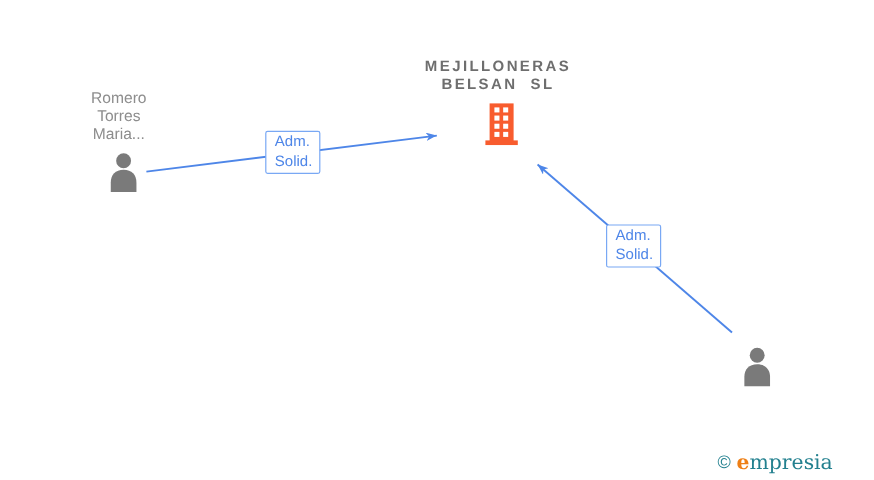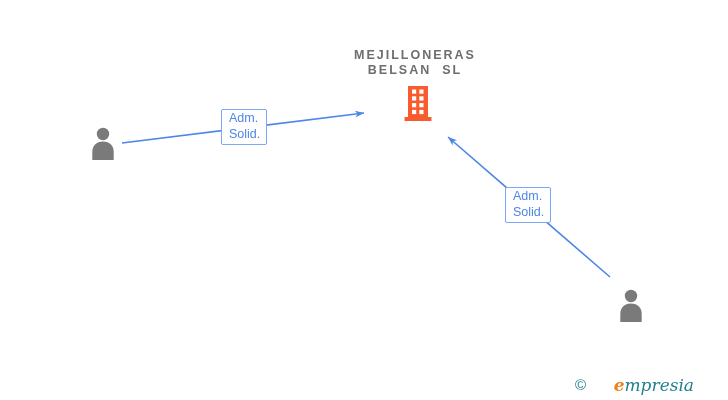--- a/index.html
+++ b/index.html
@@ -62,23 +62,21 @@
     user-select: none;
   }
   .wm-copy {
     color: #23808f;
     font-family: "Liberation Sans", sans-serif;
     font-size: 15px;
     vertical-align: 1px;
   }
   .wm-brand {
     font-family: "DejaVu Serif", serif;
-    font-style: italic;
     color: #23808f;
-    margin-left: 23px;
   }
   .wm-e {
     color: #ee7f16;
     font-weight: bold;
   }
 </style>
 </head>
 <body>
 
 <div class="canvas">
@@ -104,20 +102,23 @@
       <rect x="17.3" y="3.5" width="4.2" height="4.2" fill="#ffffff"></rect>
       <rect x="10" y="10.3" width="4.2" height="4.2" fill="#ffffff"></rect>
       <rect x="17.3" y="10.3" width="4.2" height="4.2" fill="#ffffff"></rect>
       <rect x="10" y="17.1" width="4.2" height="4.2" fill="#ffffff"></rect>
       <rect x="17.3" y="17.1" width="4.2" height="4.2" fill="#ffffff"></rect>
       <rect x="10" y="23.9" width="4.2" height="4.2" fill="#ffffff"></rect>
       <rect x="17.3" y="23.9" width="4.2" height="4.2" fill="#ffffff"></rect>
     </svg>
   </div>
 
+  <div class="person-label" style="left:99px; top:74px;">Romero
+Torres
+Maria...</div>
 
   <div class="node-icon" style="left:88px; top:126px; width:30px; height:34px;">
     <svg width="30" height="34" viewBox="0 0 30 34">
       <circle cx="15" cy="8" r="6.2" fill="#7a7a7a"></circle>
       <path d="M15 15.5 C 8.2 15.5 4.3 19.8 4.3 26 L4.3 34 L25.7 34 L25.7 26 C 25.7 19.8 21.8 15.5 15 15.5 Z" fill="#7a7a7a"></path>
     </svg>
   </div>
 
   <div class="node-icon" style="left:616px; top:288px; width:30px; height:34px;">
     <svg width="30" height="34" viewBox="0 0 30 34">

